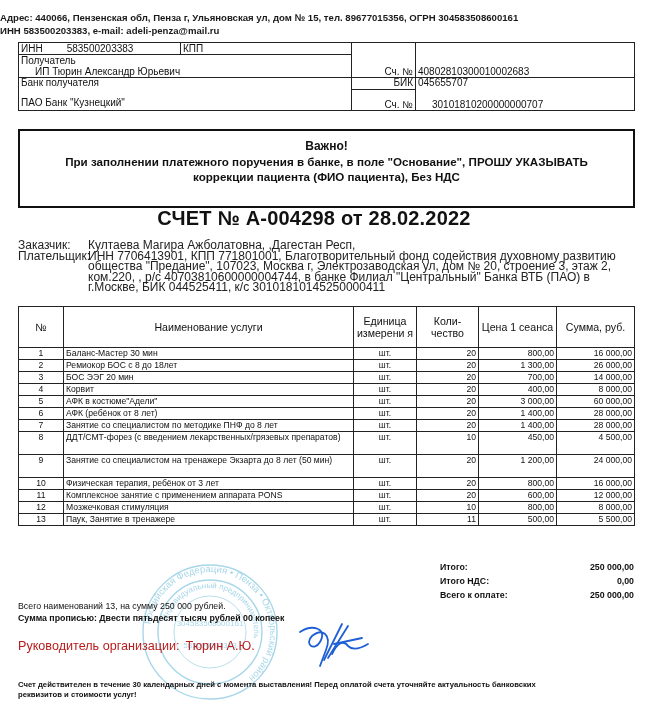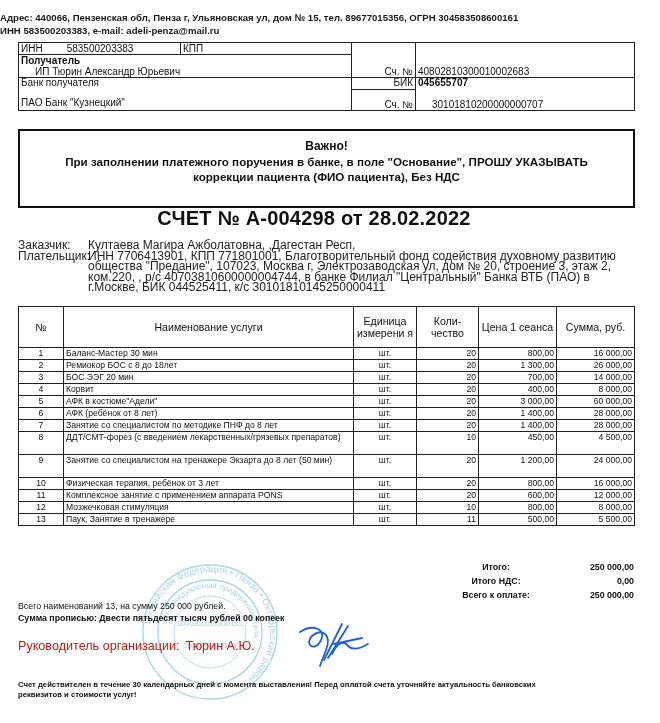--- a/index.html
+++ b/index.html
@@ -5,21 +5,21 @@
   html, body { margin: 0; padding: 0; background: #ffffff; }
   body { width: 660px; height: 723px; position: relative; overflow: hidden;
          font-family: "Liberation Sans", "DejaVu Sans", sans-serif; color: #111; }
   .abs { position: absolute; }
 
   .header { left: 0; width: 650px; top: 12px; font-size: 9.6px; font-weight: bold; line-height: 12.5px; color: #1a1a1a; }
 
   
   table.bank { position: absolute; left: 18px; top: 42px; width: 617px; border-collapse: collapse; font-size: 10px; }
   table.bank td { border: 1px solid #222; padding: 0 2px; height: 11px; line-height: 10px; vertical-align: bottom; }
-  table.bank td.noline-b { border-bottom: none; font-weight: bold; }
+  table.bank td.noline-b { border-bottom: none; }
   table.bank td.noline-t { border-top: none; padding-left: 16px; }
   table.bank td.lbl { text-align: right; }
   table.bank .inn-val { padding-left: 24px; }
 
   
   .notice { left: 18px; top: 129px; width: 613px; height: 67px; border: 2px solid #111; text-align: center;
             font-size: 11.6px; font-weight: bold; line-height: 15px; padding-top: 8px; box-sizing: content-box; }
   .notice .t1 { font-size: 12px; }
 
   .title { left: 0; width: 628px; top: 207px; text-align: center; font-size: 20px; font-weight: bold; letter-spacing: 0.2px; }
@@ -32,21 +32,21 @@
   
   table.svc { position: absolute; left: 18px; top: 306px; width: 617px; border-collapse: collapse; font-size: 8.6px; border: 1.5px solid #111; }
   table.svc th { border: 1px solid #222; font-weight: normal; font-size: 10.6px; line-height: 12px; text-align: center; height: 40px; padding: 0 2px; }
   table.svc td { border: 1px solid #222; line-height: 10.2px; padding: 0 2px; vertical-align: top; height: 11px; }
   table.svc td.c { text-align: center; }
   table.svc td.r { text-align: right; }
   table.svc tr.tall td { height: 22px; }
 
   .totals { left: 440px; top: 560px; width: 194px; font-size: 8.8px; font-weight: bold; line-height: 14.2px; }
   .totals .row { display: flex; }
-  .totals .k { width: 112px; text-align: center; }
+  .totals .k { width: 112px; text-align: left; }
   .totals .v { flex: 1; text-align: right; }
 
   .sumline { left: 18px; top: 600px; font-size: 8.8px; line-height: 12.2px; }
   .sumwords { left: 18px; top: 612px; font-size: 8.8px; font-weight: bold; line-height: 12.2px; }
   .director { left: 18px; top: 639px; font-size: 12.6px; color: #b91c1c; }
   .director .nm { margin-left: 6px; }
   .validity { left: 18px; top: 680px; width: 600px; font-size: 7.7px; font-weight: bold; line-height: 10px; }
 
   .stamp { left: 140px; top: 562px; width: 140px; height: 140px; opacity: 0.55; }
   .signature { left: 298px; top: 620px; width: 80px; height: 50px; }

